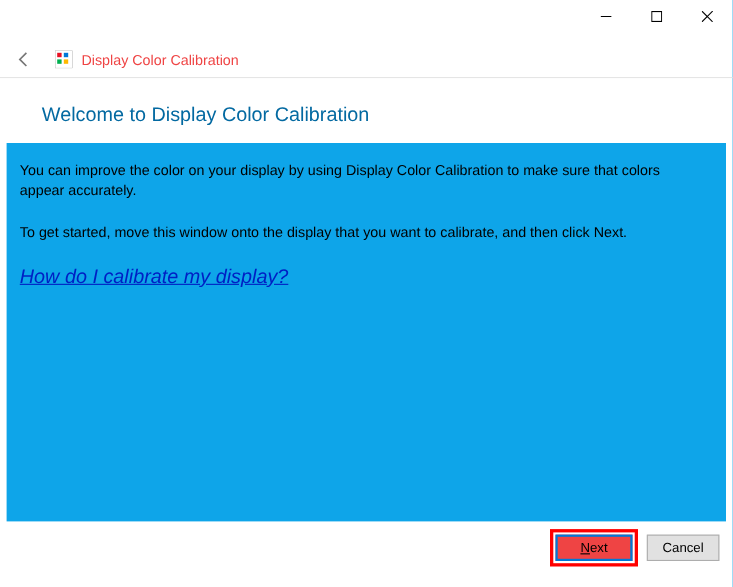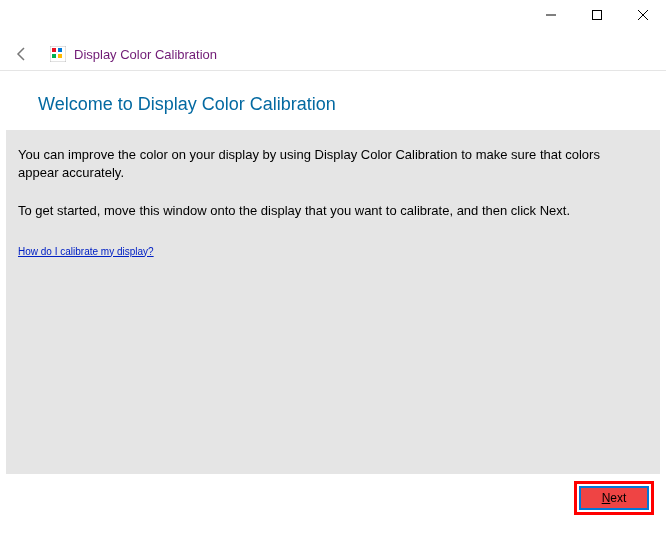--- a/index.html
+++ b/index.html
@@ -7,31 +7,31 @@
 
     
     .titlebar { position: absolute; top: 0; right: 0; height: 30px; display: flex; align-items: center; }
     .titlebar .btn { width: 46px; height: 30px; display: flex; align-items: center; justify-content: center; font-size: 14px; }
     .titlebar .btn svg { display: block; }
 
     
     .header { position: absolute; top: 40px; left: 0; right: 0; height: 28px; display: flex; align-items: center; padding-left: 14px; }
     .back { width: 36px; height: 28px; display: flex; align-items: center; justify-content: flex-start; color: #555; }
     .appicon { width: 16px; height: 16px; margin-right: 8px; display: flex; align-items: center; justify-content: center; }
-    .apptitle { font-size: 13px; color: #701a75; }
+    .apptitle { font-size: 13px; color: #ef4444; }
 
     .hr { position: absolute; top: 70px; left: 0; right: 0; height: 1px; background: #e5e5e5; }
 
     
     .heading { position: absolute; top: 94px; left: 38px; color: #0369a1; font-size: 18px; font-weight: 400; }
 
     
-    .content { position: absolute; top: 130px; left: 6px; right: 6px; bottom: 60px; background: #e5e5e5; padding: 16px 12px 12px 12px; }
+    .content { position: absolute; top: 130px; left: 6px; right: 6px; bottom: 60px; background: #0ea5e9; padding: 16px 12px 12px 12px; }
     .content p { font-size: 13px; color: #000; line-height: 1.4; margin-bottom: 20px; max-width: 620px; }
-    .link { color: #0020c4; text-decoration: underline; font-size: 10px; cursor: pointer; }
+    .link { color: #0020c4; text-decoration: underline; font-size: 18px; cursor: pointer; font-style: italic; }
 
     
     .footer { position: absolute; left: 6px; right: 6px; bottom: 14px; height: 44px; display: flex; justify-content: flex-end; align-items: center; gap: 8px; padding-right: 6px; background: #fff; }
     .highlight { border: 3px solid #ff0000; padding: 2px; }
     .btn-next { width: 70px; height: 24px; font-size: 12px; background: #ef4444; border: 2px solid #0078d7; cursor: pointer; }
     .btn-next .u { text-decoration: underline; }
     .btn-cancel { width: 66px; height: 24px; font-size: 12px; background: #e1e1e1; border: 1px solid #adadad; cursor: pointer; }
   </style>
 </head>
 <body>
@@ -80,13 +80,14 @@
 <div class="content">
   <p>You can improve the color on your display by using Display Color Calibration to make sure that colors appear accurately.</p>
   <p>To get started, move this window onto the display that you want to calibrate, and then click Next.</p>
   <a class="link">How do I calibrate my display?</a>
 </div>
 
 <div class="footer">
   <span class="highlight">
     <button class="btn-next"><span class="u">N</span><span>ext</span></button>
   </span>
+  <button class="btn-cancel">Cancel</button>
 </div>
 
 </body></html>

